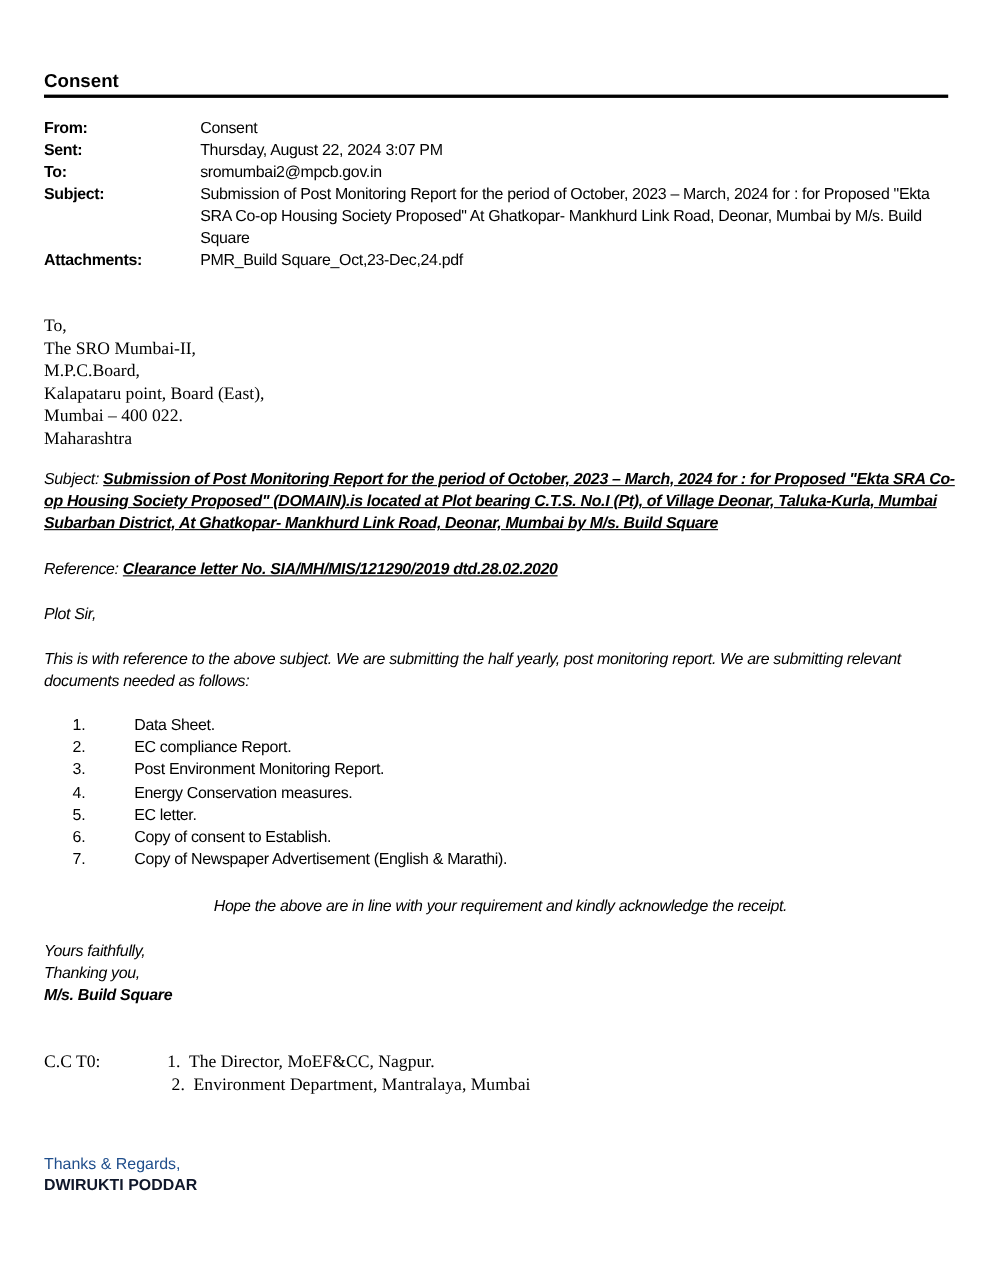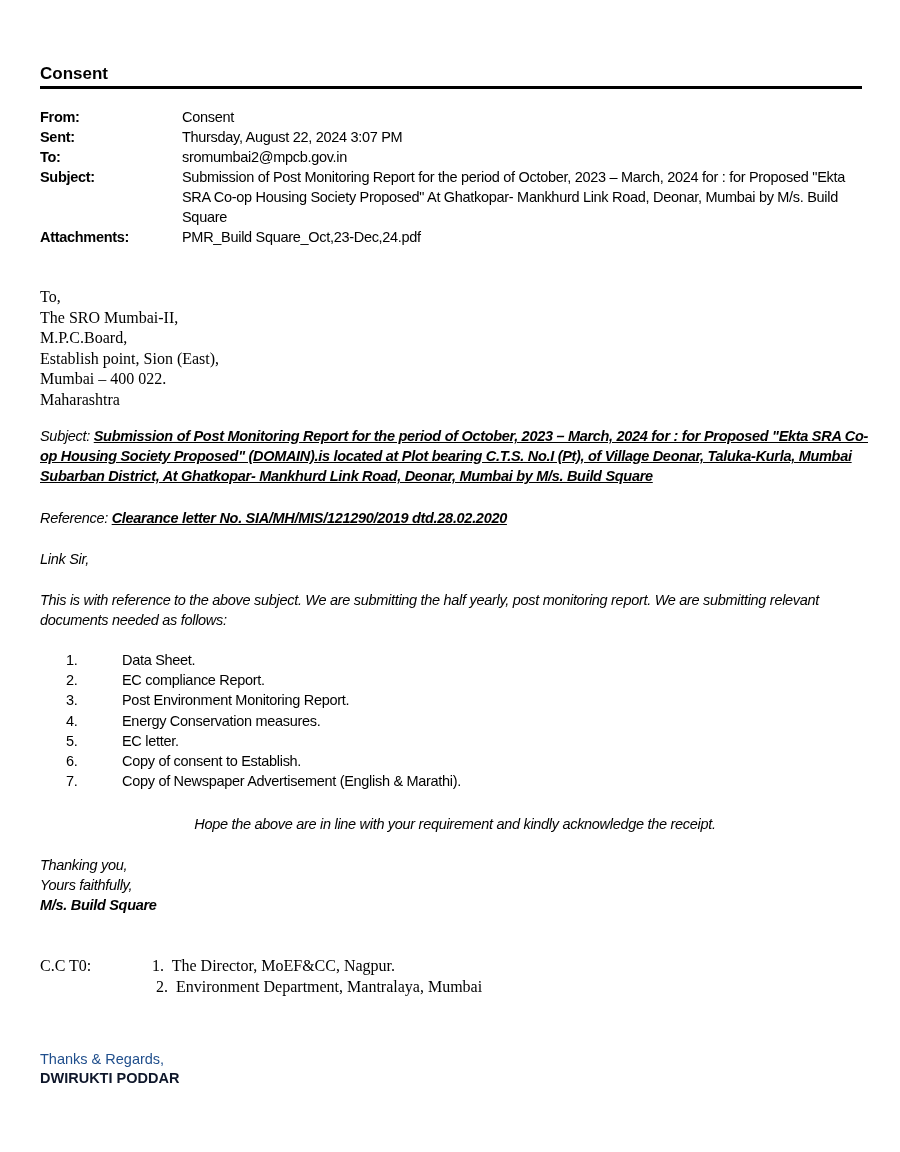--- a/index.html
+++ b/index.html
@@ -47,30 +47,30 @@
   <div class="hrow">
     <div class="hlabel">Attachments:</div>
     <div class="hval">PMR_Build Square_Oct,23-Dec,24.pdf</div>
   </div>
 </div>
 
 <div class="addr">
   <div>To,</div>
   <div>The SRO  Mumbai-II,</div>
   <div>M.P.C.Board,</div>
-  <div>Establish point, Sion (East),</div>
+  <div>Kalapataru point, Board (East),</div>
   <div>Mumbai – 400 022.</div>
   <div>Maharashtra</div>
 </div>
 
 <div class="p" style="top:426px;"><span>Subject:  </span><span class="u">Submission of Post Monitoring Report for the period of October, 2023 – March, 2024 for : for Proposed "Ekta SRA Co-op Housing Society Proposed" (DOMAIN).is located at Plot bearing C.T.S. No.I (Pt), of  Village Deonar, Taluka-Kurla, Mumbai Subarban  District, At Ghatkopar- Mankhurd Link Road, Deonar, Mumbai by M/s. Build Square</span></div>
 
 <div class="p" style="top:508px;"><span>Reference: </span><span class="u">Clearance letter No. SIA/MH/MIS/121290/2019 dtd.28.02.2020</span></div>
 
-<div class="p" style="top:549px;">Link Sir,</div>
+<div class="p" style="top:549px;">Plot Sir,</div>
 
 <div class="p" style="top:590px;">This is with reference to the above subject. We are submitting the half yearly, post monitoring report. We are submitting relevant documents needed as follows:</div>
 
 <ol class="docs">
   <li>
       <span class="num">1.</span>
       <span>Data Sheet.</span>
     </li>
   <li>
       <span class="num">2.</span>
@@ -94,22 +94,22 @@
     </li>
   <li>
       <span class="num">7.</span>
       <span>Copy of Newspaper Advertisement (English &amp; Marathi).</span>
     </li>
 </ol>
 
 <div class="p" style="top:814px;text-align:center;">Hope the above are in line with your requirement and kindly acknowledge the receipt.</div>
 
 <div class="p" style="top:855px;">
+  <div>Yours faithfully,</div>
   <div>Thanking you,</div>
-  <div>Yours faithfully,</div>
   <div style="font-weight:bold;">M/s. Build Square</div>
 </div>
 
 <div class="cc">
   <div class="cclabel">C.C T0:</div>
   <div>
     <div style="white-space:pre;">1.  The Director, MoEF&amp;CC, Nagpur.</div>
     <div style="white-space:pre;"> 2.  Environment Department, Mantralaya, Mumbai</div>
   </div>
 </div>

